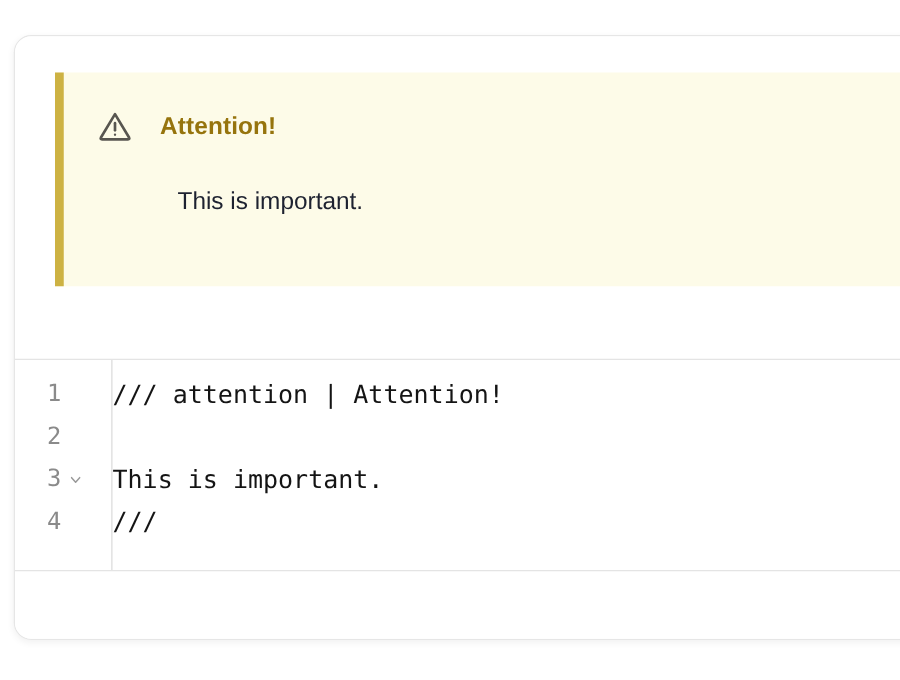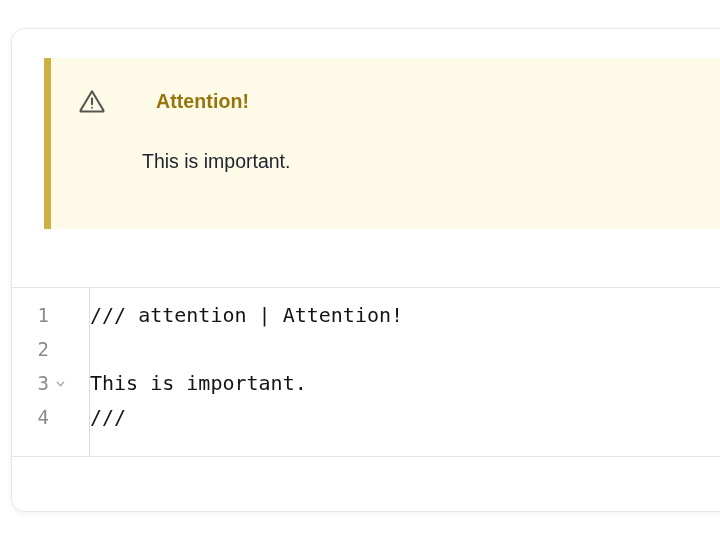--- a/index.html
+++ b/index.html
@@ -52,21 +52,20 @@
     box-sizing: border-box;
   }
 
   .admonition-title {
     position: absolute;
     left: 26px;
     top: 28px;
     display: flex;
     align-items: center;
     height: 30px;
-    gap: 28px;
   }
   .warn-icon {
     width: 30px;
     height: 30px;
     display: block;
     flex: 0 0 auto;
   }
   .admonition-title-text {
     margin-left: 21px;
     font-size: 19.5px;

